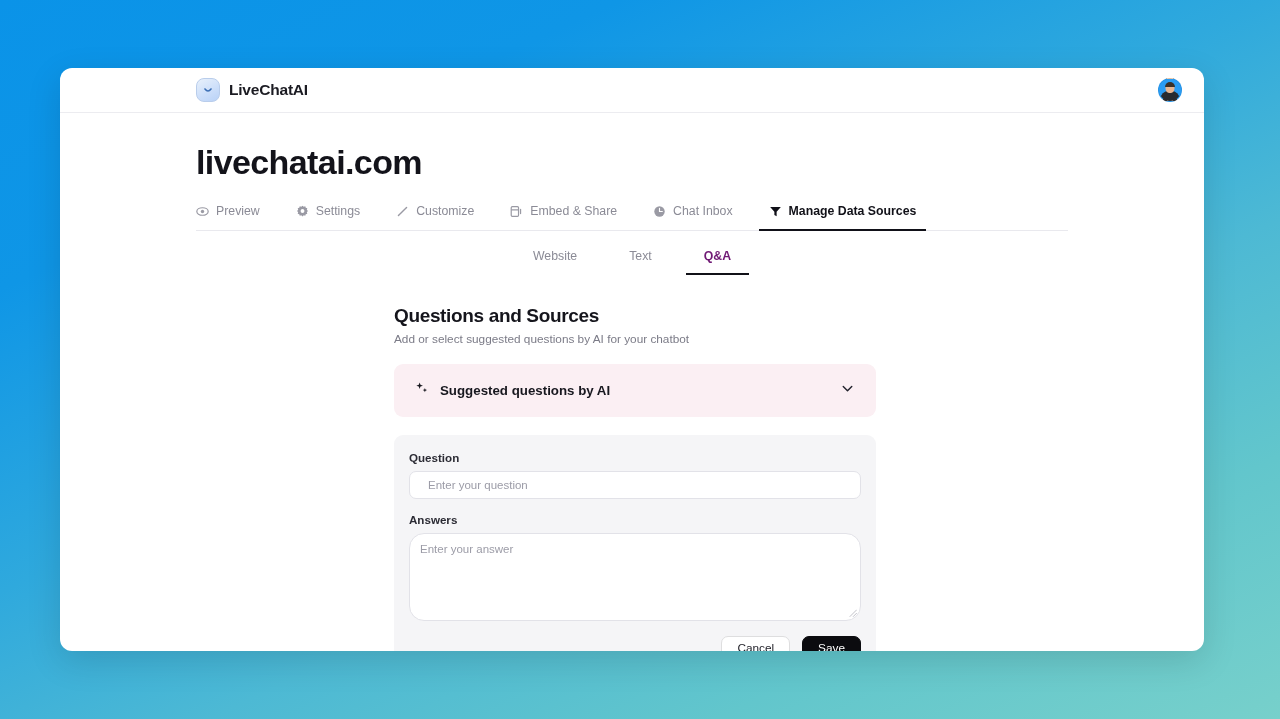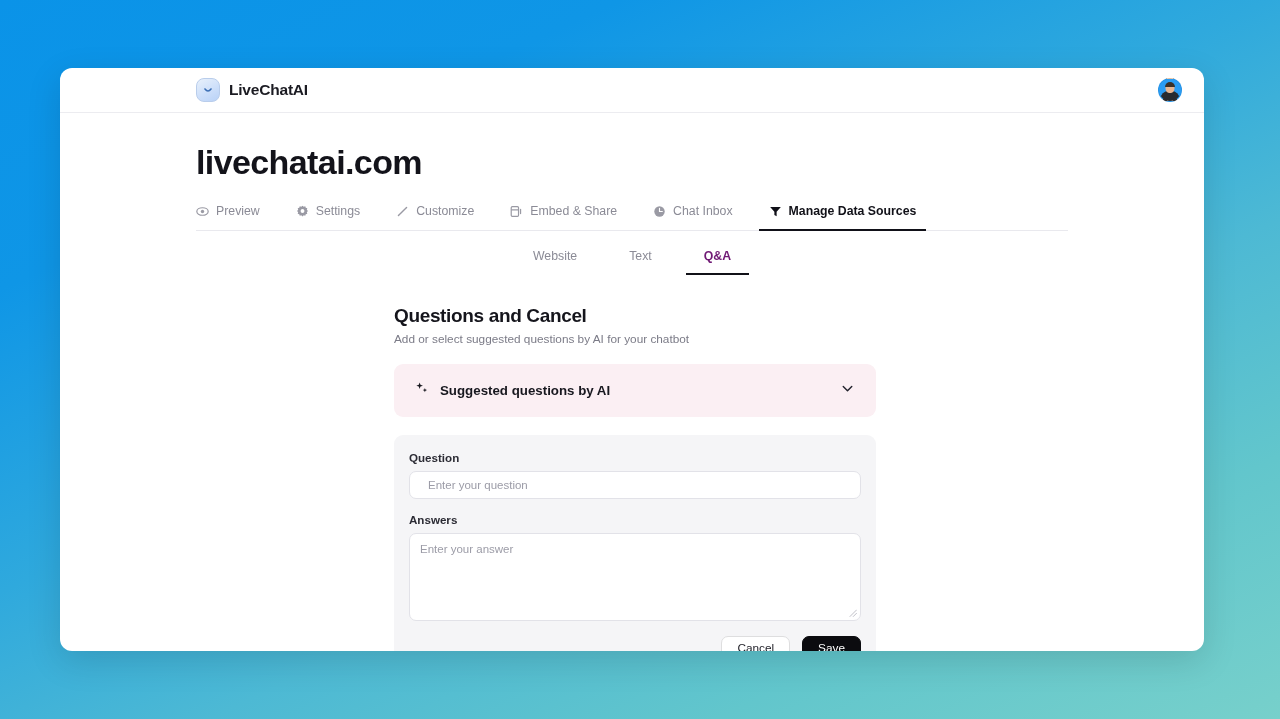--- a/index.html
+++ b/index.html
@@ -275,21 +275,21 @@
   .text-input::placeholder { color: #9c9ca7; }
 
   .field-gap { height: 14px; }
 
   .textarea-wrap { position: relative; width: 452px; }
 
   .text-area {
     width: 452px;
     height: 88px;
     border: 1px solid #e2e2e8;
-    border-radius: 7px;
+    border-radius: 15px;
     background: #ffffff;
     font-family: "Liberation Sans", sans-serif;
     font-size: 11.5px;
     color: #2b2b34;
     padding: 9px 10px;
     outline: none;
     resize: none;
     display: block;
   }
 
@@ -427,21 +427,21 @@
       <div class="subtab">
         <span>Text</span>
       </div>
       <div class="subtab active">
         <span>Q&amp;A</span>
       </div>
     </div>
 
     <div class="content">
 
-      <div class="section-heading">Questions and Cancel</div>
+      <div class="section-heading">Questions and Sources</div>
       <div class="section-sub">Add or select suggested questions by AI for your chatbot</div>
 
       <div class="suggest-banner">
         <div class="suggest-left">
           <span>
             <svg width="15" height="15" viewBox="0 0 16 16" fill="#17171e">
               <path d="M6 1.5 L6.9 4.1 L9.5 5 L6.9 5.9 L6 8.5 L5.1 5.9 L2.5 5 L5.1 4.1 Z"></path>
               <path d="M11.6 7.4 L12.2 9.1 L13.9 9.7 L12.2 10.3 L11.6 12 L11 10.3 L9.3 9.7 L11 9.1 Z"></path>
             </svg>
           </span>

